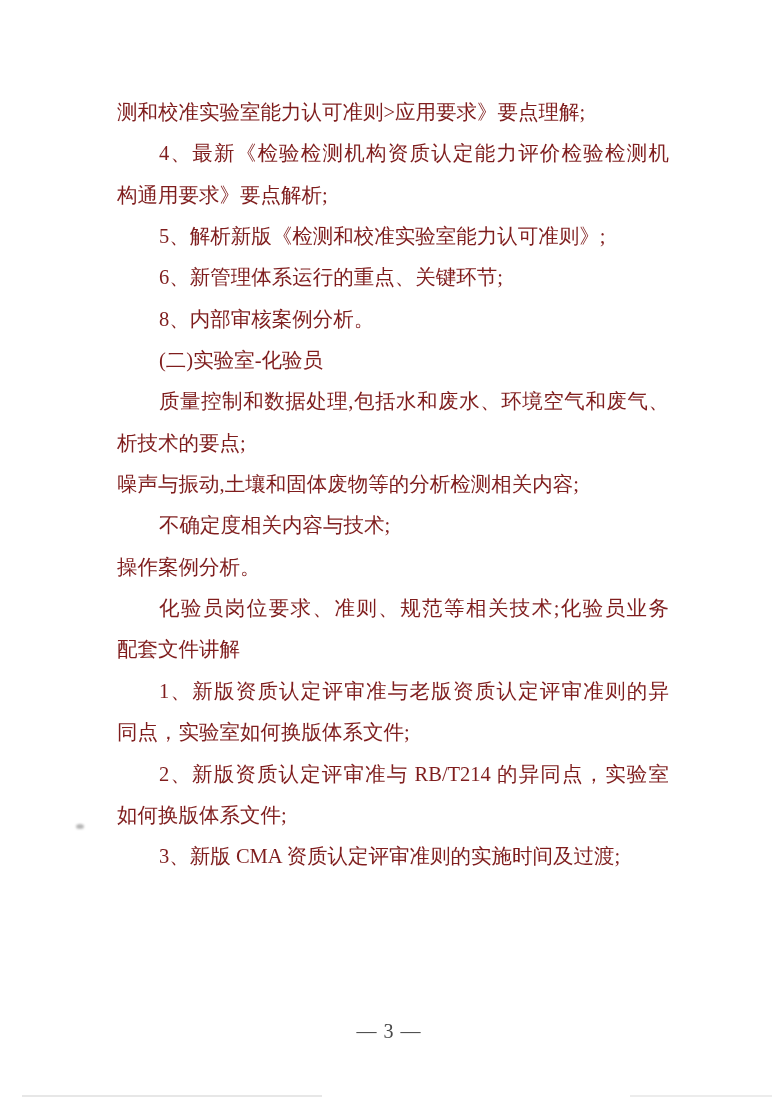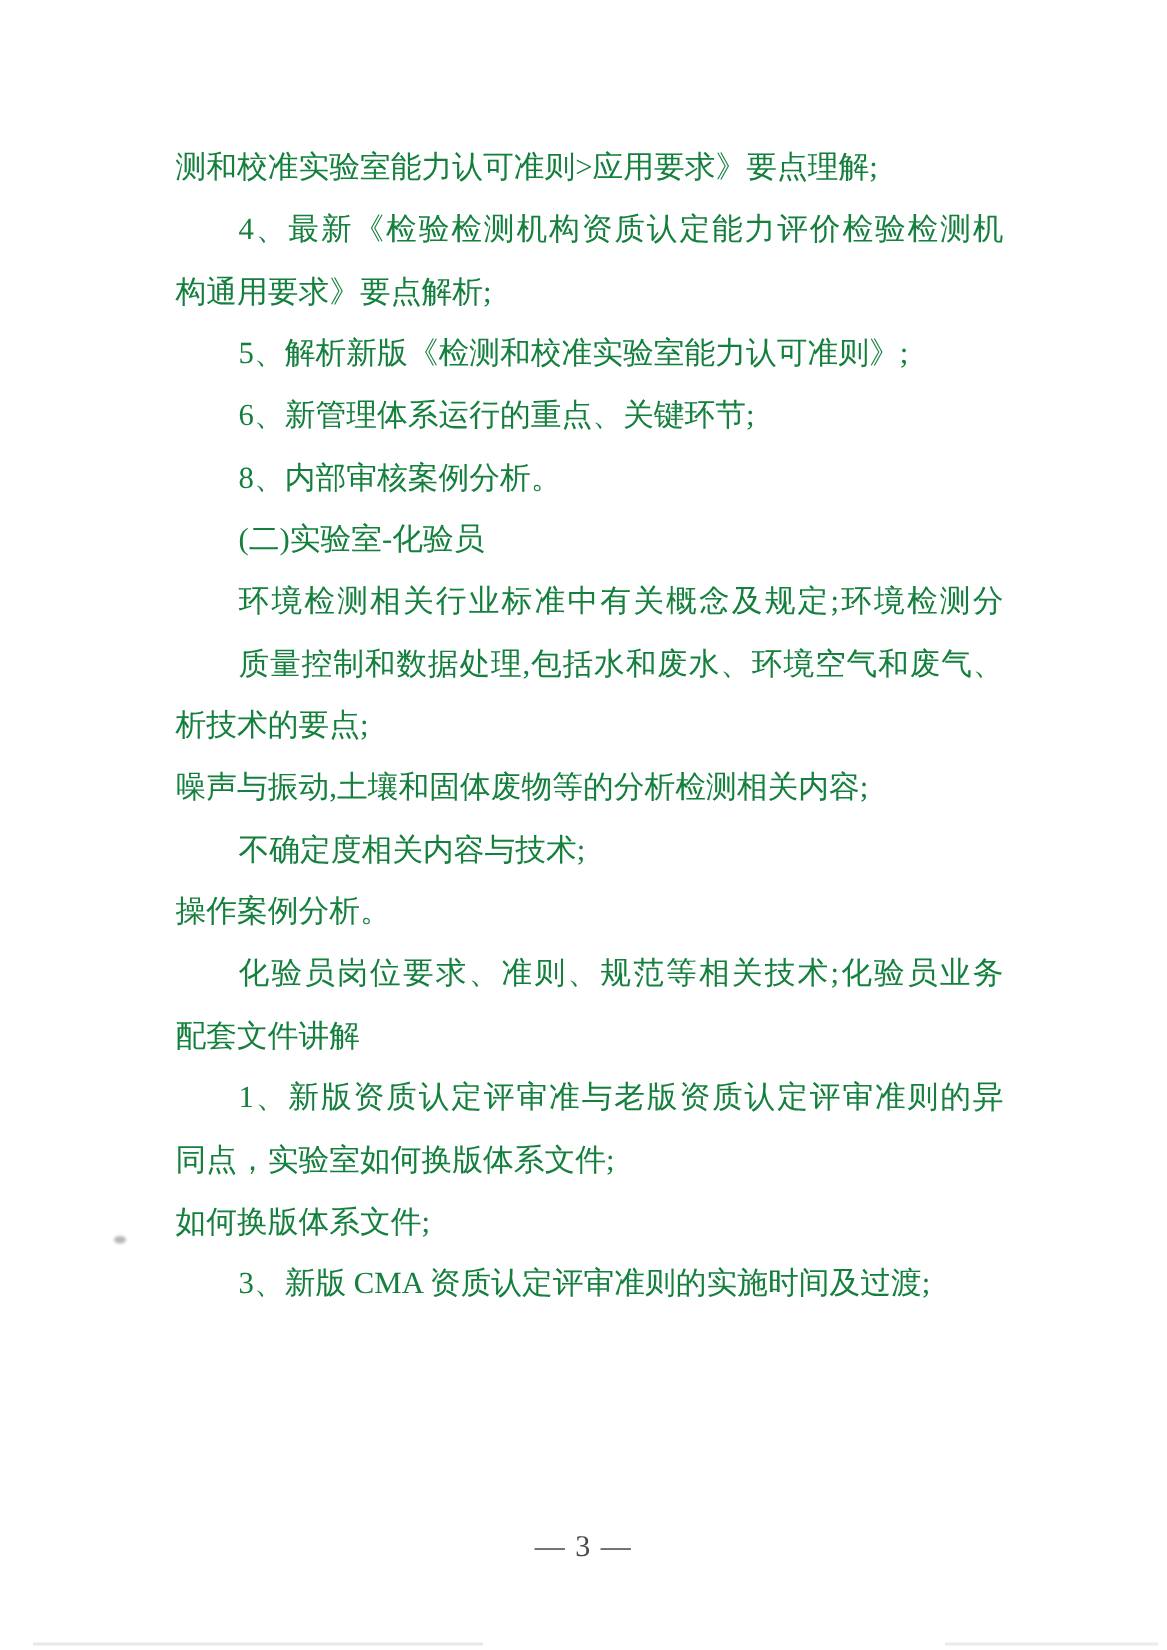--- a/index.html
+++ b/index.html
@@ -69,38 +69,38 @@
     left: 630px; top: 1095px;
     width: 142px; height: 2px;
     background: #ececec;
   }
 </style>
 </head>
 <body>
 
 <div class="page">
 
-  <main class="body-text" id="lines-container" style="color: #15803d;">
+  <main class="body-text" id="lines-container" style="color: #7f1d1d;">
       <div class="line">测和校准实验室能力认可准则&gt;应用要求》要点理解;</div>
       <div class="line indent fill">4、最新《检验检测机构资质认定能力评价检验检测机</div>
       <div class="line">构通用要求》要点解析;</div>
       <div class="line indent">5、解析新版《检测和校准实验室能力认可准则》;</div>
       <div class="line indent">6、新管理体系运行的重点、关键环节;</div>
       <div class="line indent">8、内部审核案例分析。</div>
       <div class="line indent">(二)实验室-化验员</div>
-      <div class="line indent fill">环境检测相关行业标准中有关概念及规定;环境检测分</div>
       <div class="line indent fill">质量控制和数据处理,包括水和废水、环境空气和废气、</div>
       <div class="line">析技术的要点;</div>
       <div class="line">噪声与振动,土壤和固体废物等的分析检测相关内容;</div>
       <div class="line indent">不确定度相关内容与技术;</div>
       <div class="line">操作案例分析。</div>
       <div class="line indent fill">化验员岗位要求、准则、规范等相关技术;化验员业务</div>
       <div class="line">配套文件讲解</div>
       <div class="line indent fill">1、新版资质认定评审准与老版资质认定评审准则的异</div>
       <div class="line">同点，实验室如何换版体系文件;</div>
+      <div class="line indent fill">2、新版资质认定评审准与 RB/T214 的异同点，实验室</div>
       <div class="line">如何换版体系文件;</div>
       <div class="line indent">3、新版 CMA 资质认定评审准则的实施时间及过渡;</div>
     </main>
 
   <div class="footer">
     <span>— 3 —</span>
   </div>
 
   <div class="artifact artifact-smudge"></div>
   <div class="artifact artifact-edge-left"></div>

